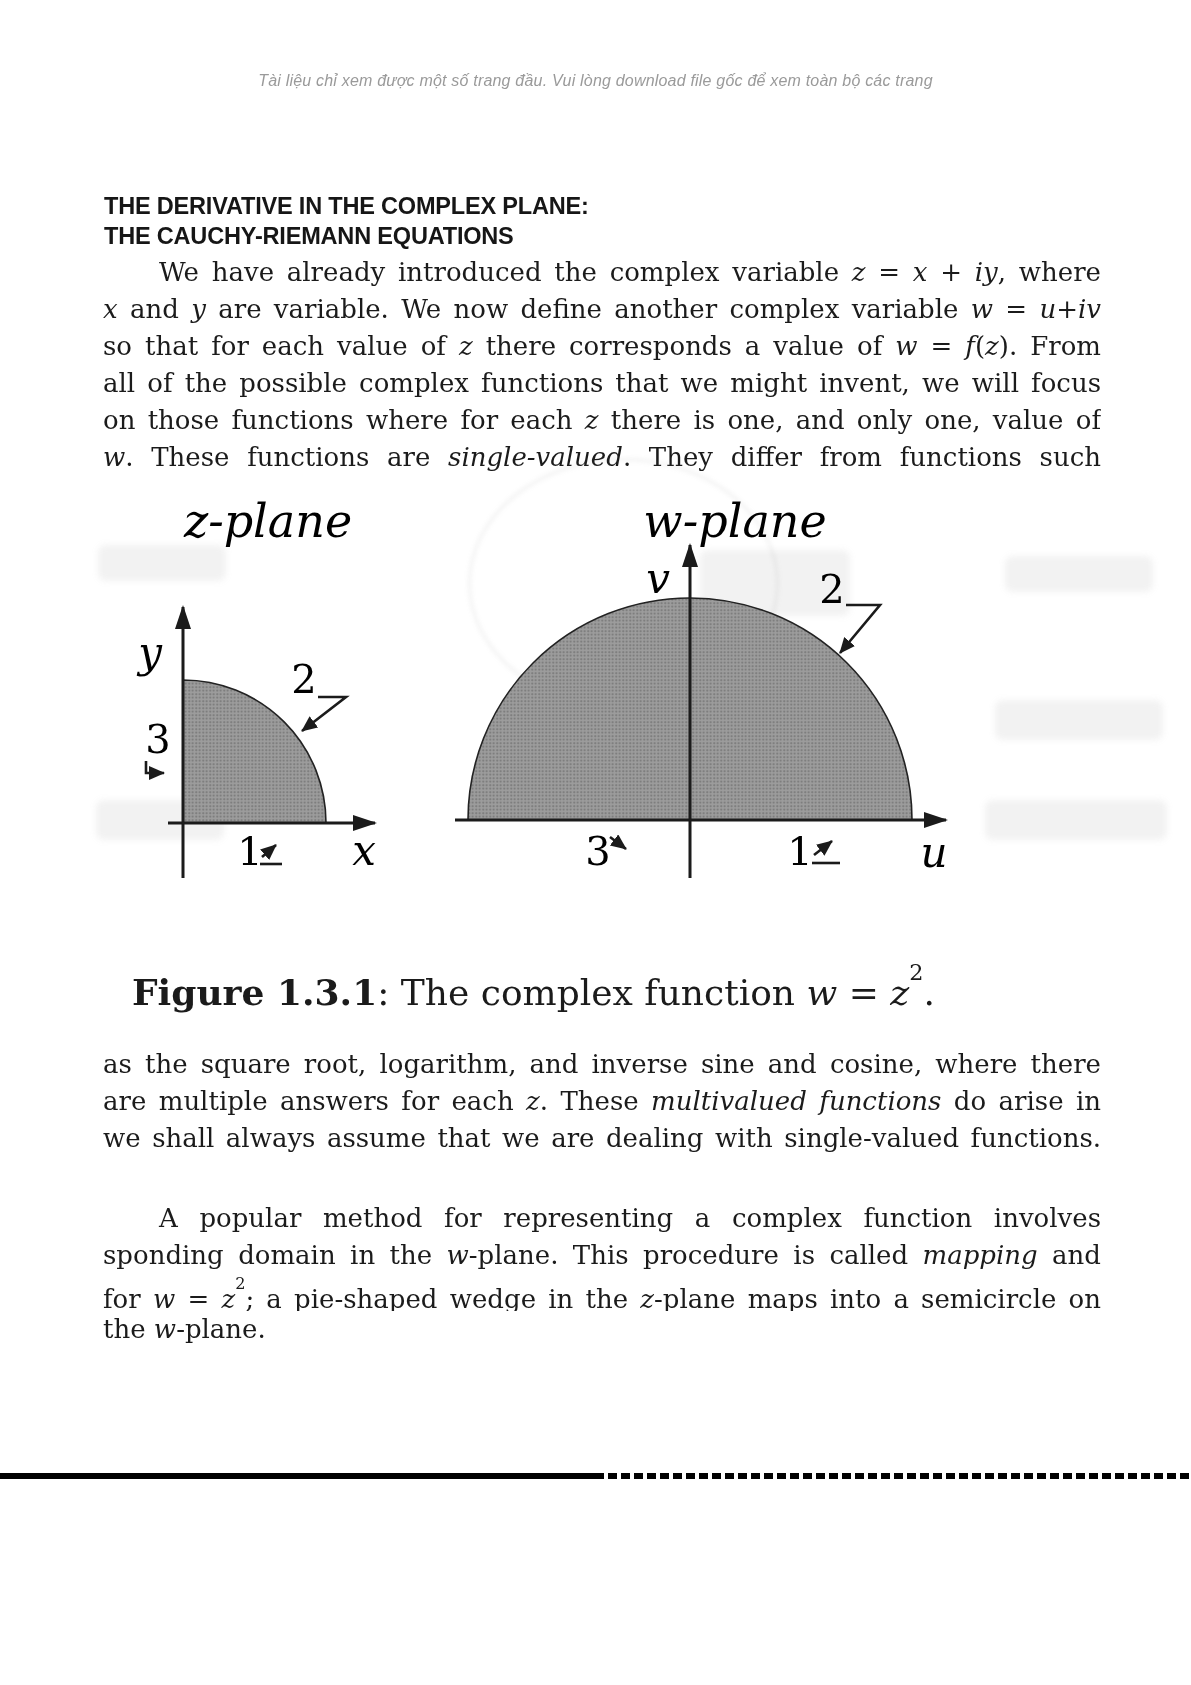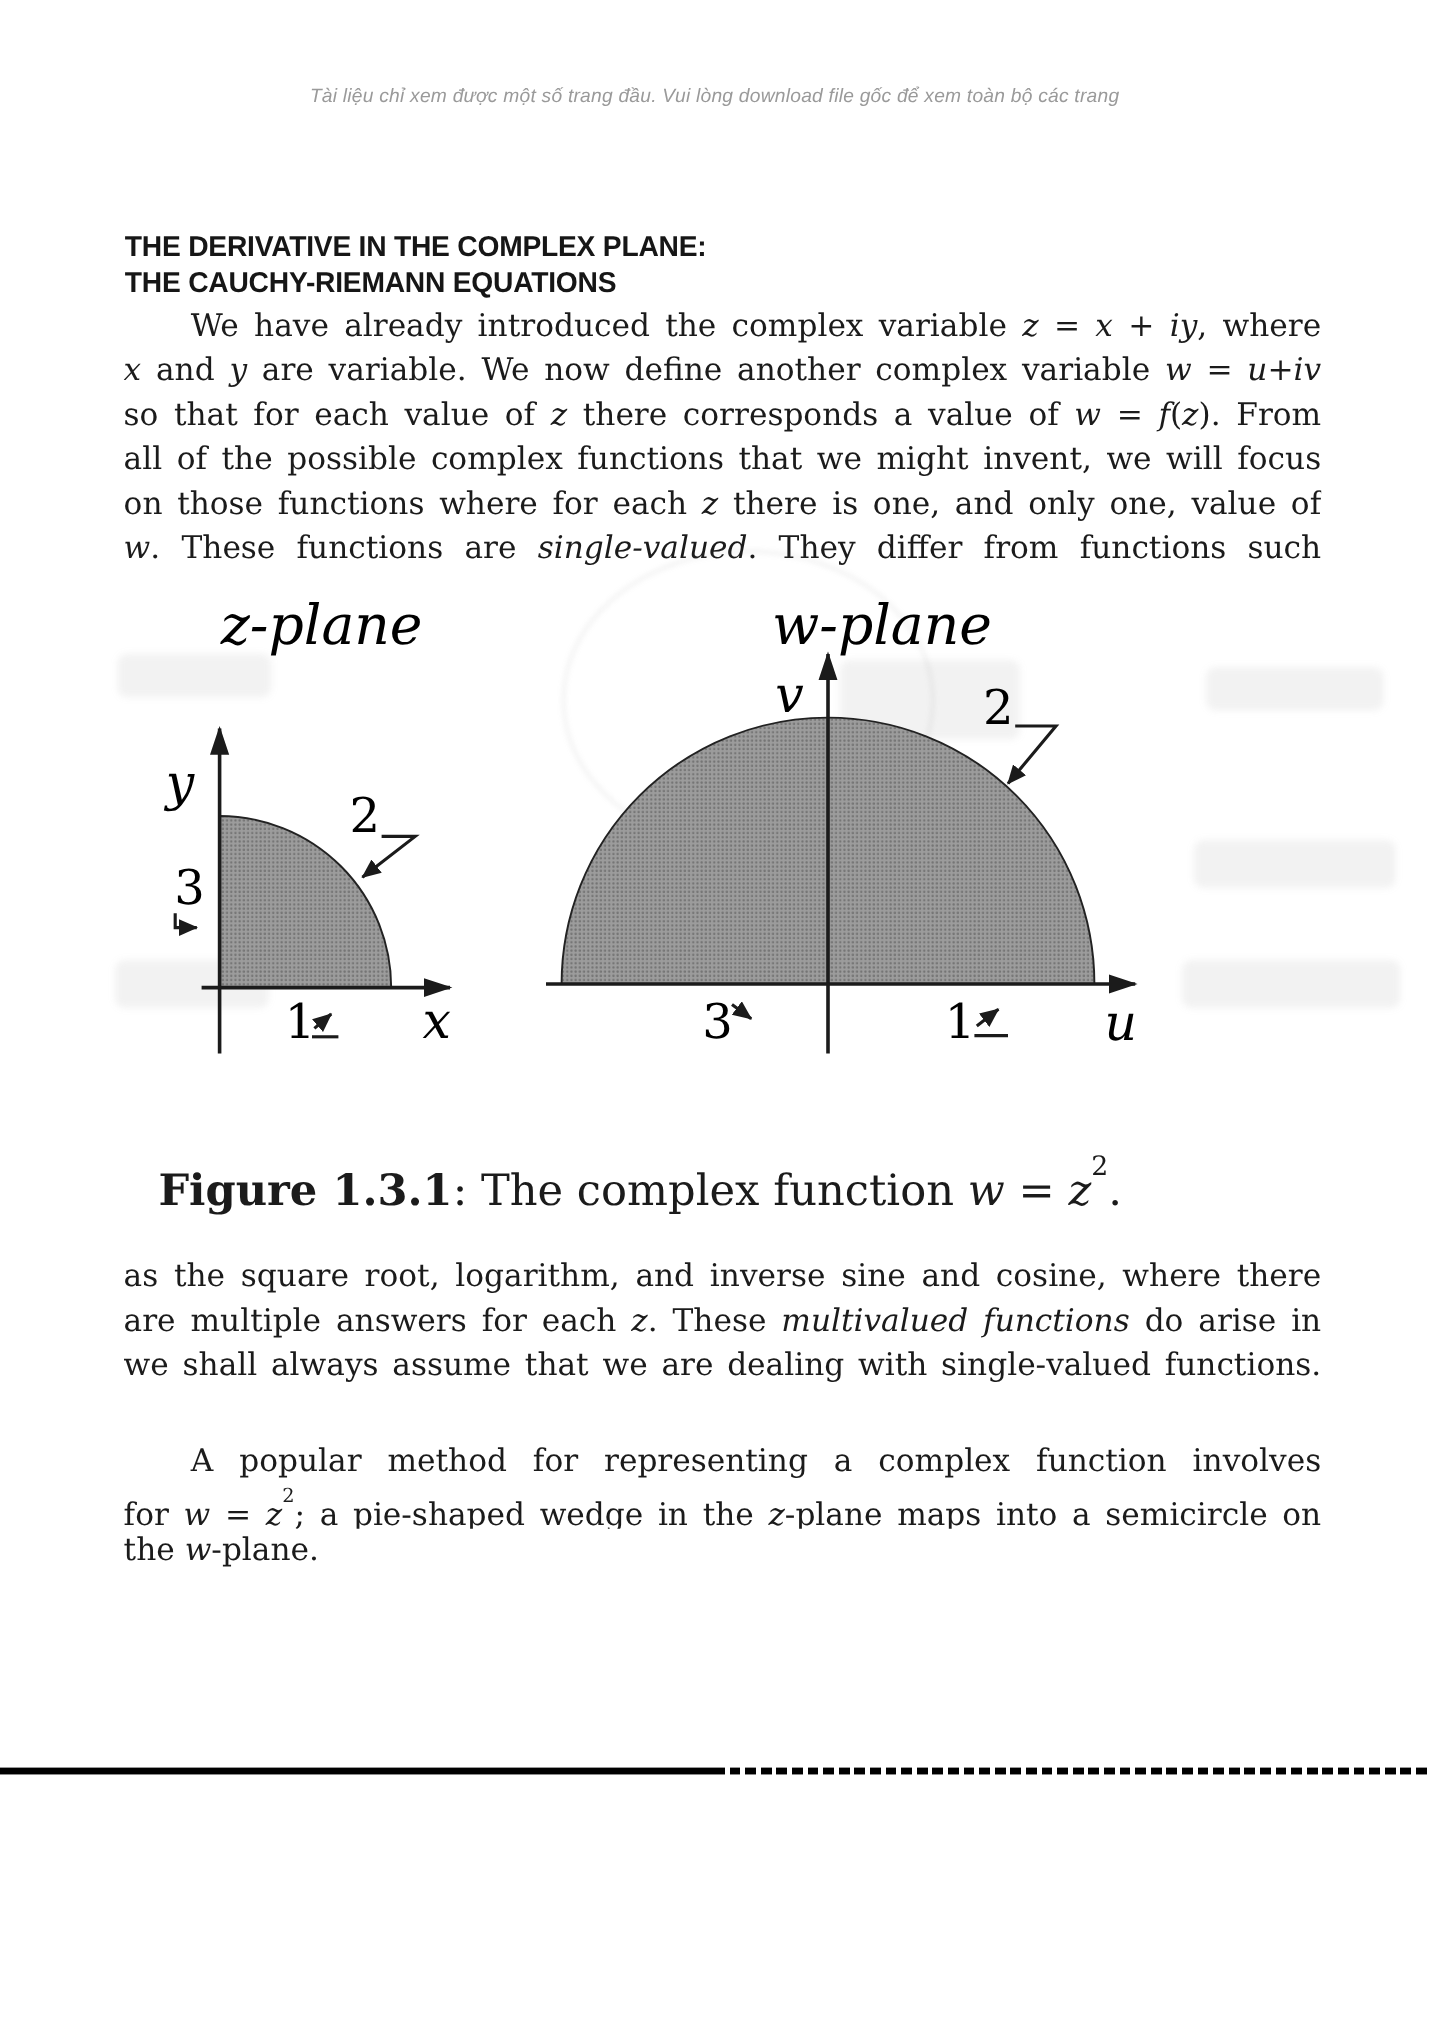--- a/index.html
+++ b/index.html
@@ -145,20 +145,21 @@
   <div class="caption"><span class="bd">Figure 1.3.1</span><span>:  The complex function </span><span class="it">w</span><span> = </span><span class="it">z</span><sup class="s">2</sup><span>.</span></div>
 
   <div class="para" id="para2">
       <div class="line"><span>as the square root, logarithm, and inverse sine and cosine, where there</span></div>
       <div class="line"><span>are multiple answers for each </span><span class="it">z</span><span>.  These </span><span class="it">multivalued functions</span><span> do arise in</span></div>
       <div class="line"><span>we shall always assume that we are dealing with single-valued functions.</span></div>
     </div>
 
   <div class="para" id="para3">
       <div class="line indent"><span>A popular method for representing a complex function involves</span></div>
+      <div class="line"><span>sponding domain in the </span><span class="it">w</span><span>-plane.  This procedure is called </span><span class="it">mapping</span><span> and</span></div>
       <div class="line"><span>for </span><span class="it">w</span><span> = </span><span class="it">z</span><sup class="s">2</sup><span>; a pie-shaped wedge in the </span><span class="it">z</span><span>-plane maps into a semicircle on</span></div>
       <div class="line short"><span>the </span><span class="it">w</span><span>-plane.</span></div>
     </div>
 
   <div class="scanbar-solid"></div>
   <div class="scanbar-dashed"></div>
 
 </div>
 
 </body></html>

